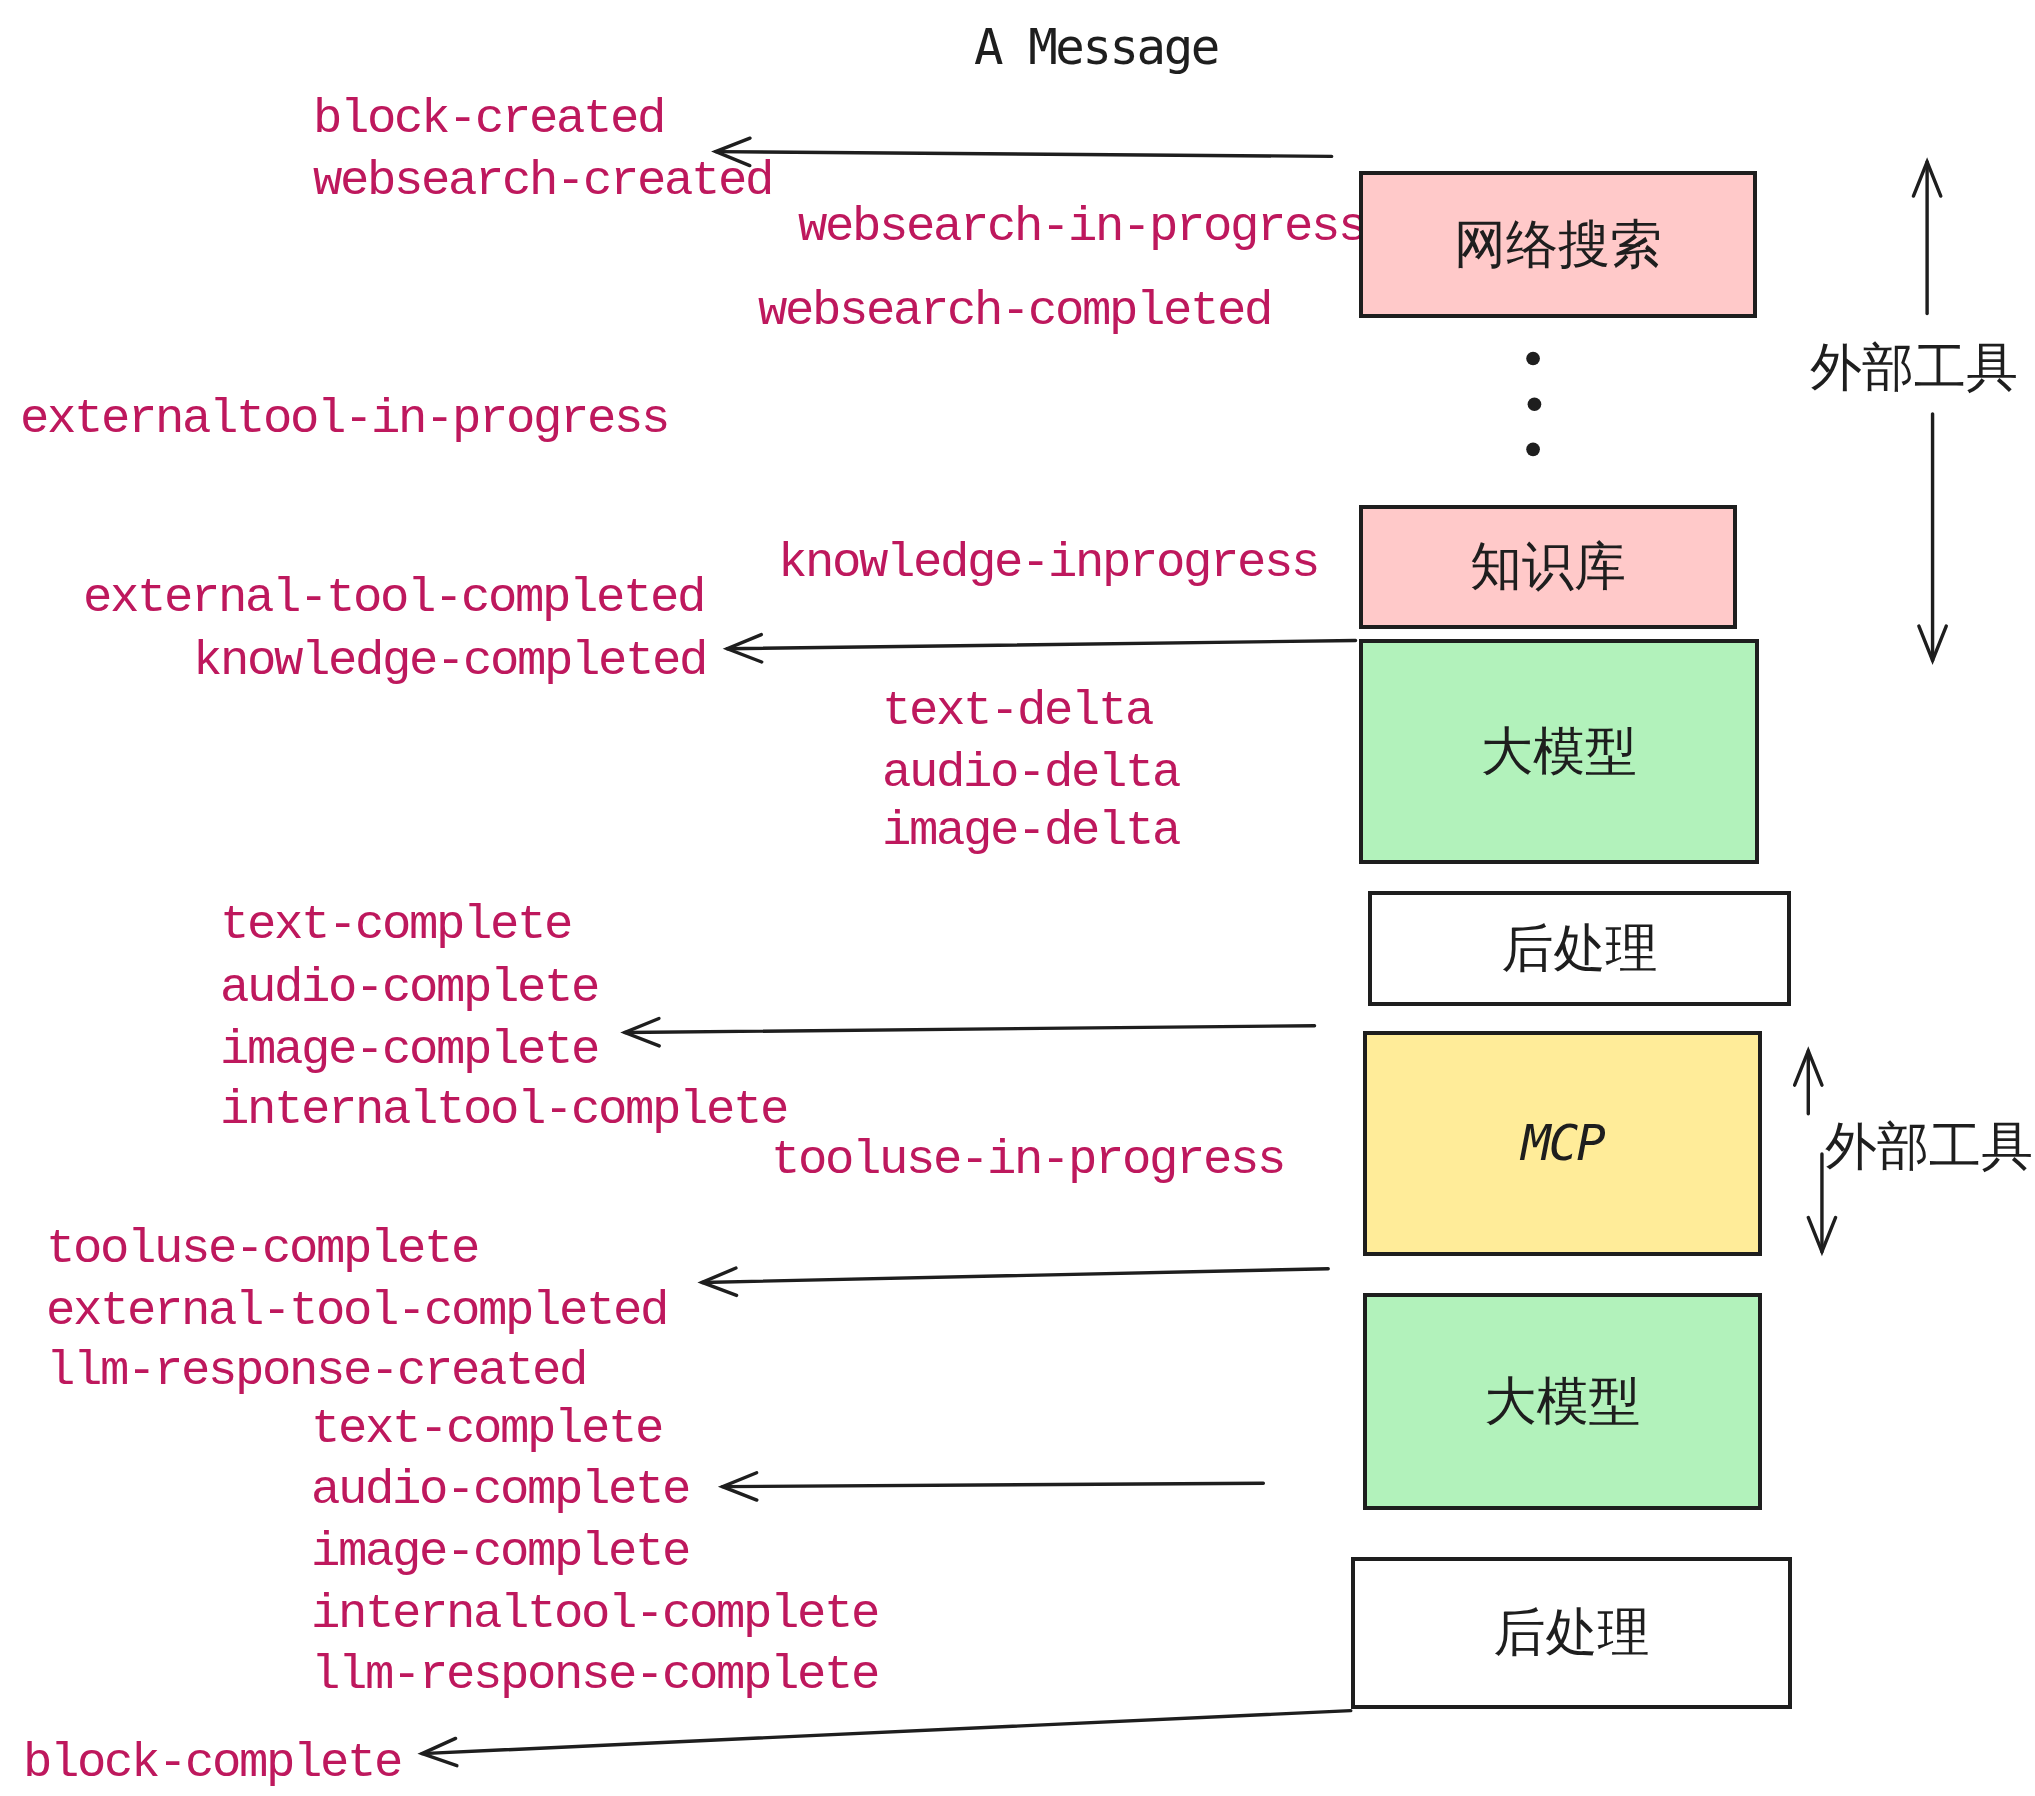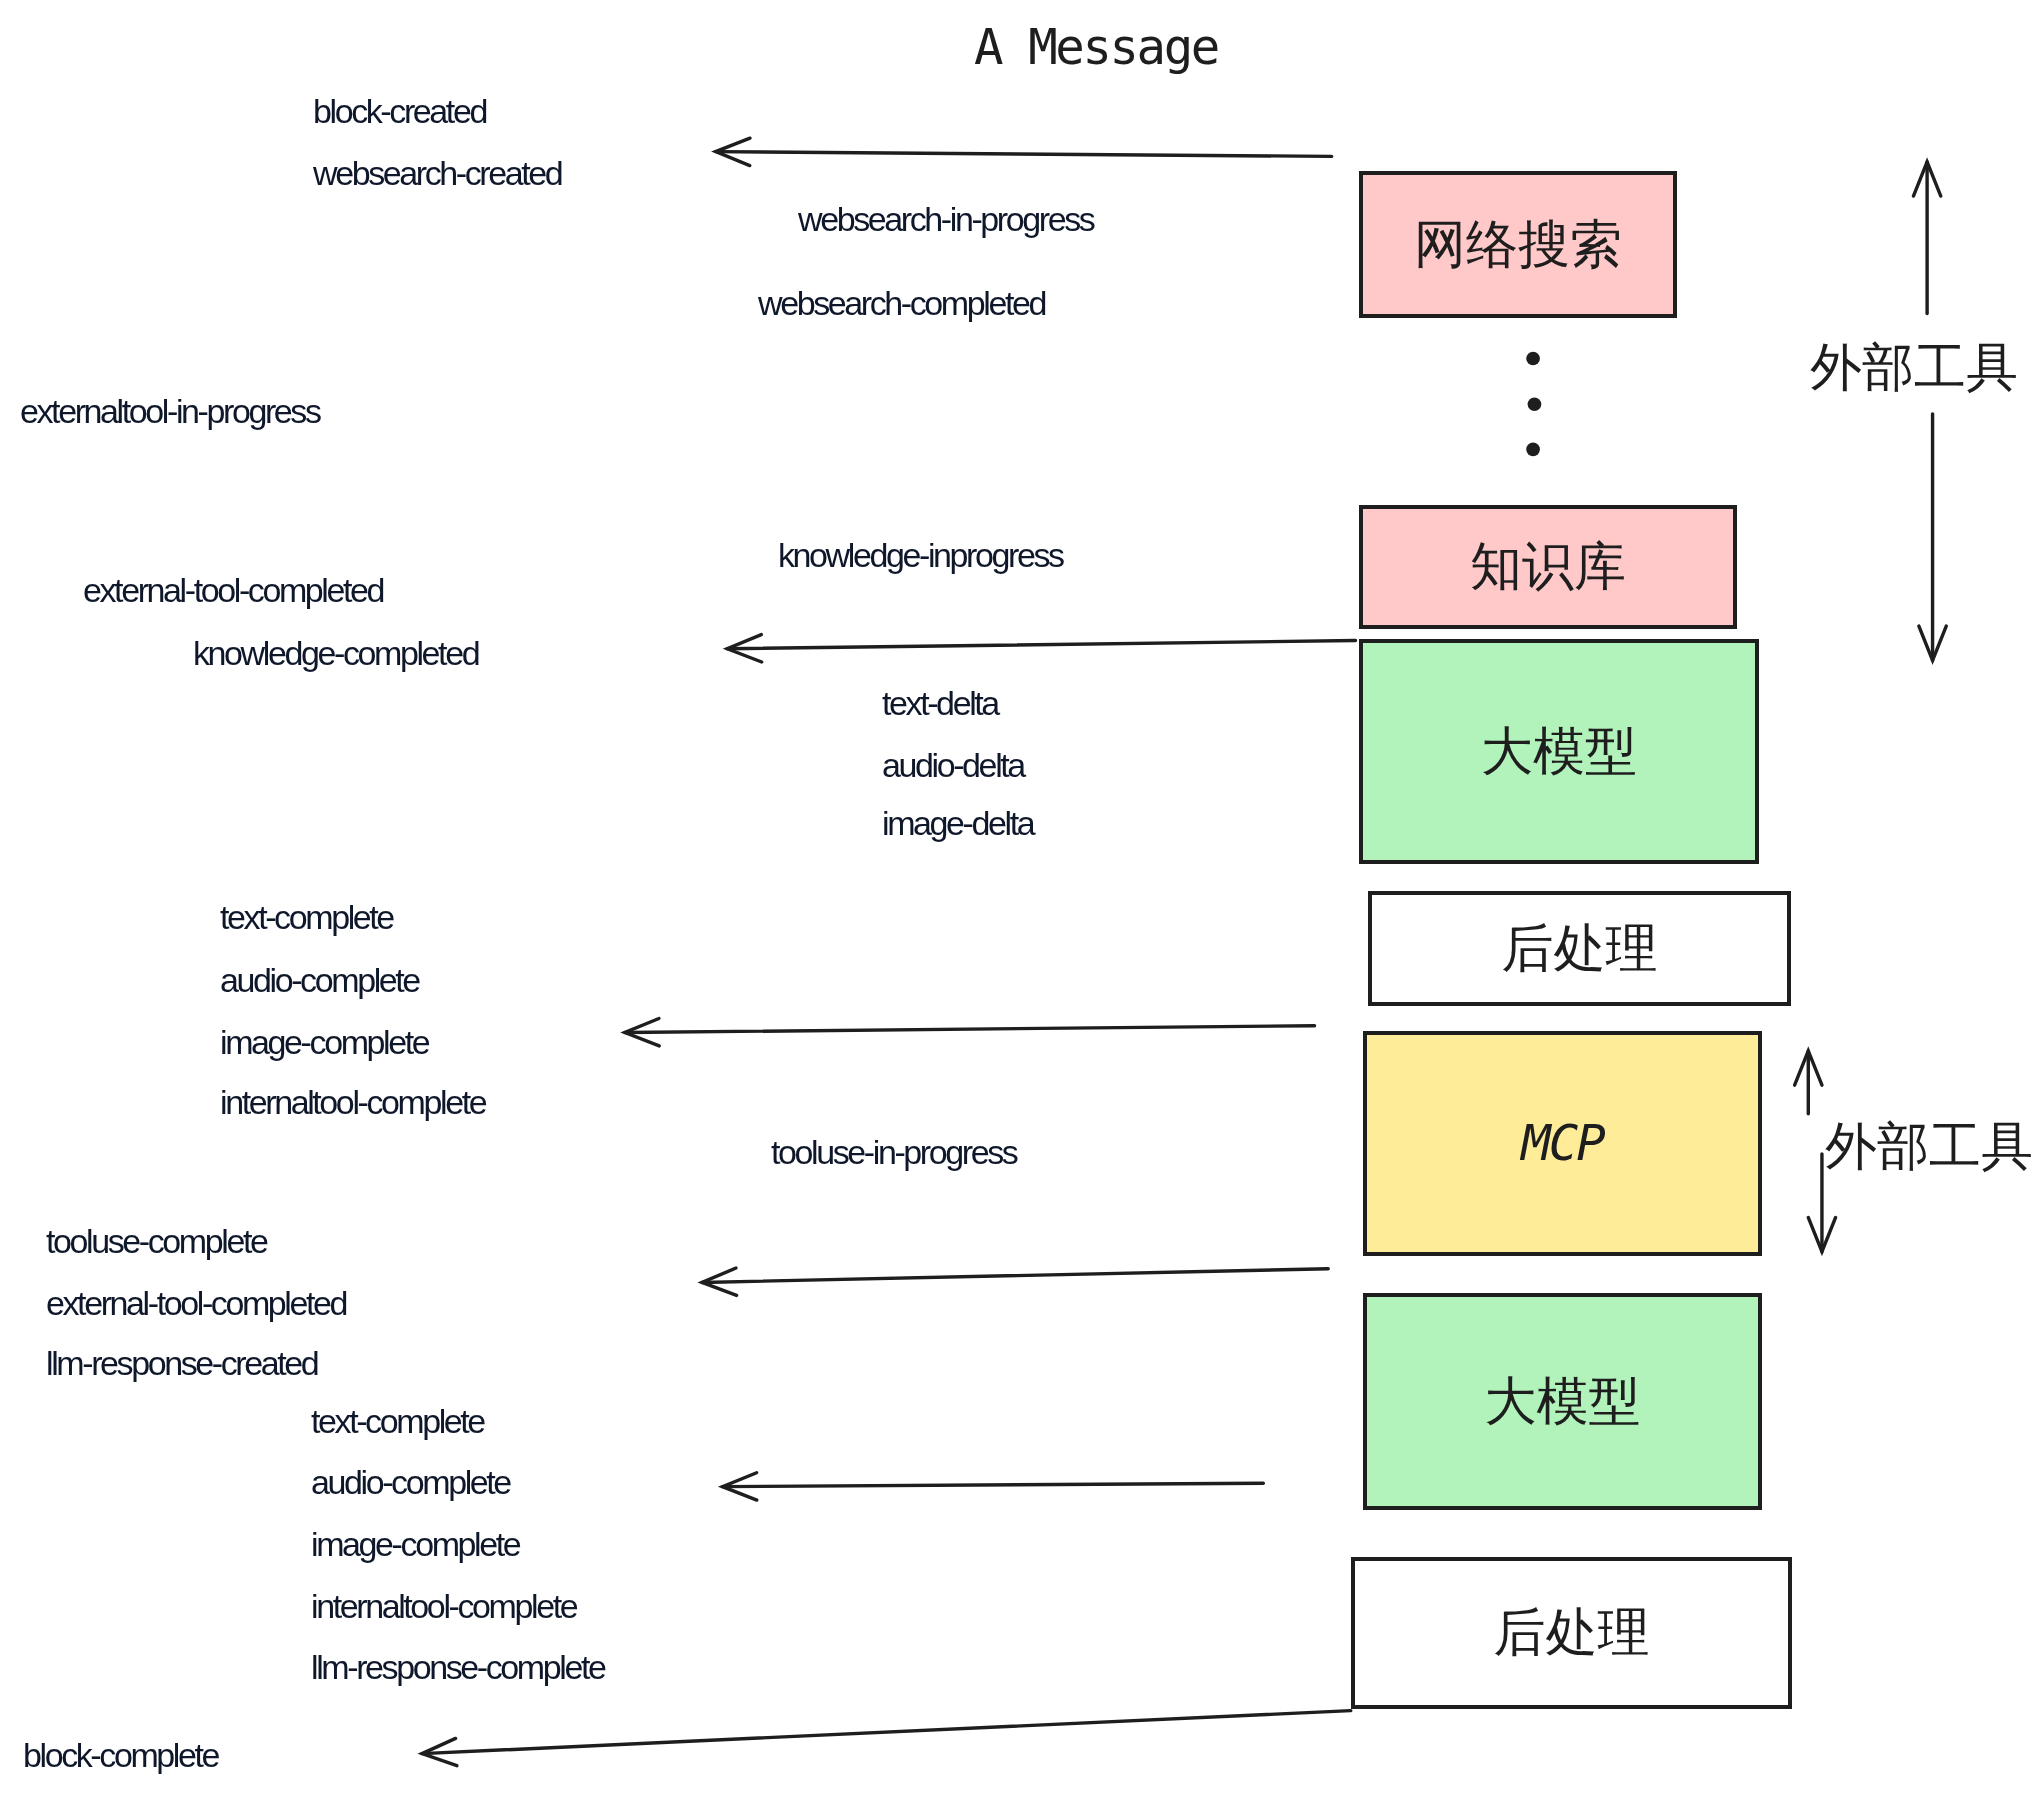--- a/index.html
+++ b/index.html
@@ -1,19 +1,19 @@
 <!DOCTYPE html>
 <html style="font-size:11px"><head>
 <meta charset="utf-8">
 <style>
   html,body{margin:0;padding:0;background:#fff;}
   #stage{position:relative;width:2035px;height:1796px;background:#ffffff;overflow:hidden;
          font-family:"DejaVu Sans Mono",monospace;}
-  .event{position:absolute;font-family:Liberation Sans, sans-serif;font-size:34px;line-height:1.1;
-         letter-spacing:-2.4px;color:#0f172a;white-space:pre;}
+  .event{position:absolute;font-family:Liberation Mono, monospace;font-size:49px;line-height:1.1;
+         letter-spacing:-2.4px;color:#be185d;white-space:pre;}
   .title{position:absolute;font-family:"DejaVu Sans Mono",monospace;font-size:49px;line-height:1.1;
          letter-spacing:-2.4px;color:#1e1e1e;left:974px;top:20.5px;text-align:right;}
   .box{position:absolute;border:4.1px solid #1e1e1e;box-sizing:border-box;
        display:flex;align-items:center;justify-content:center;}
   .box .lbl{font-family:"DejaVu Sans",sans-serif;font-size:52px;color:#1e1e1e;white-space:nowrap;}
   .box .lbl.mono{font-family:"DejaVu Sans Mono",monospace;font-size:49px;letter-spacing:-2px;}
   .side{position:absolute;font-family:Liberation Serif, serif;font-size:52px;color:#1e1e1e;
         white-space:nowrap;}
   #arrows{position:absolute;left:0;top:0;}
 </style>
@@ -43,21 +43,21 @@
       <div class="event" style="left: 46px; top: 1285px;">external-tool-completed</div>
       <div class="event" style="left: 46px; top: 1345px;">llm-response-created</div>
       <div class="event" style="left: 311px; top: 1403px;">text-complete</div>
       <div class="event" style="left: 311px; top: 1464px;">audio-complete</div>
       <div class="event" style="left: 311px; top: 1526px;">image-complete</div>
       <div class="event" style="left: 311px; top: 1588px;">internaltool-complete</div>
       <div class="event" style="left: 311px; top: 1649px;">llm-response-complete</div>
       <div class="event" style="left: 23px; top: 1737px;">block-complete</div>
     </div>
   <div id="boxes-layer">
-      <div class="box" style="left: 1359px; top: 171px; width: 318px; height: 147px; background: rgb(255, 201, 201);">
+      <div class="box" style="left: 1359px; top: 171px; width: 398px; height: 147px; background: rgb(255, 201, 201);">
         <span class="lbl">网络搜索</span>
       </div>
       <div class="box" style="left: 1359px; top: 505px; width: 378px; height: 124px; background: rgb(255, 201, 201);">
         <span class="lbl">知识库</span>
       </div>
       <div class="box" style="left: 1359px; top: 639px; width: 400px; height: 225px; background: rgb(178, 242, 187);">
         <span class="lbl">大模型</span>
       </div>
       <div class="box" style="left: 1368px; top: 891px; width: 423px; height: 115px; background: rgb(255, 255, 255);">
         <span class="lbl">后处理</span>

